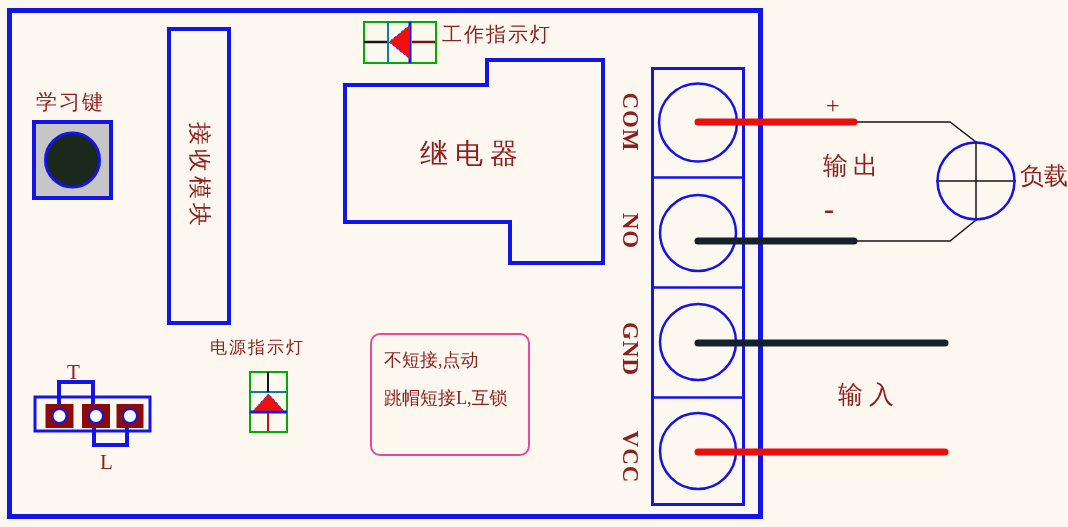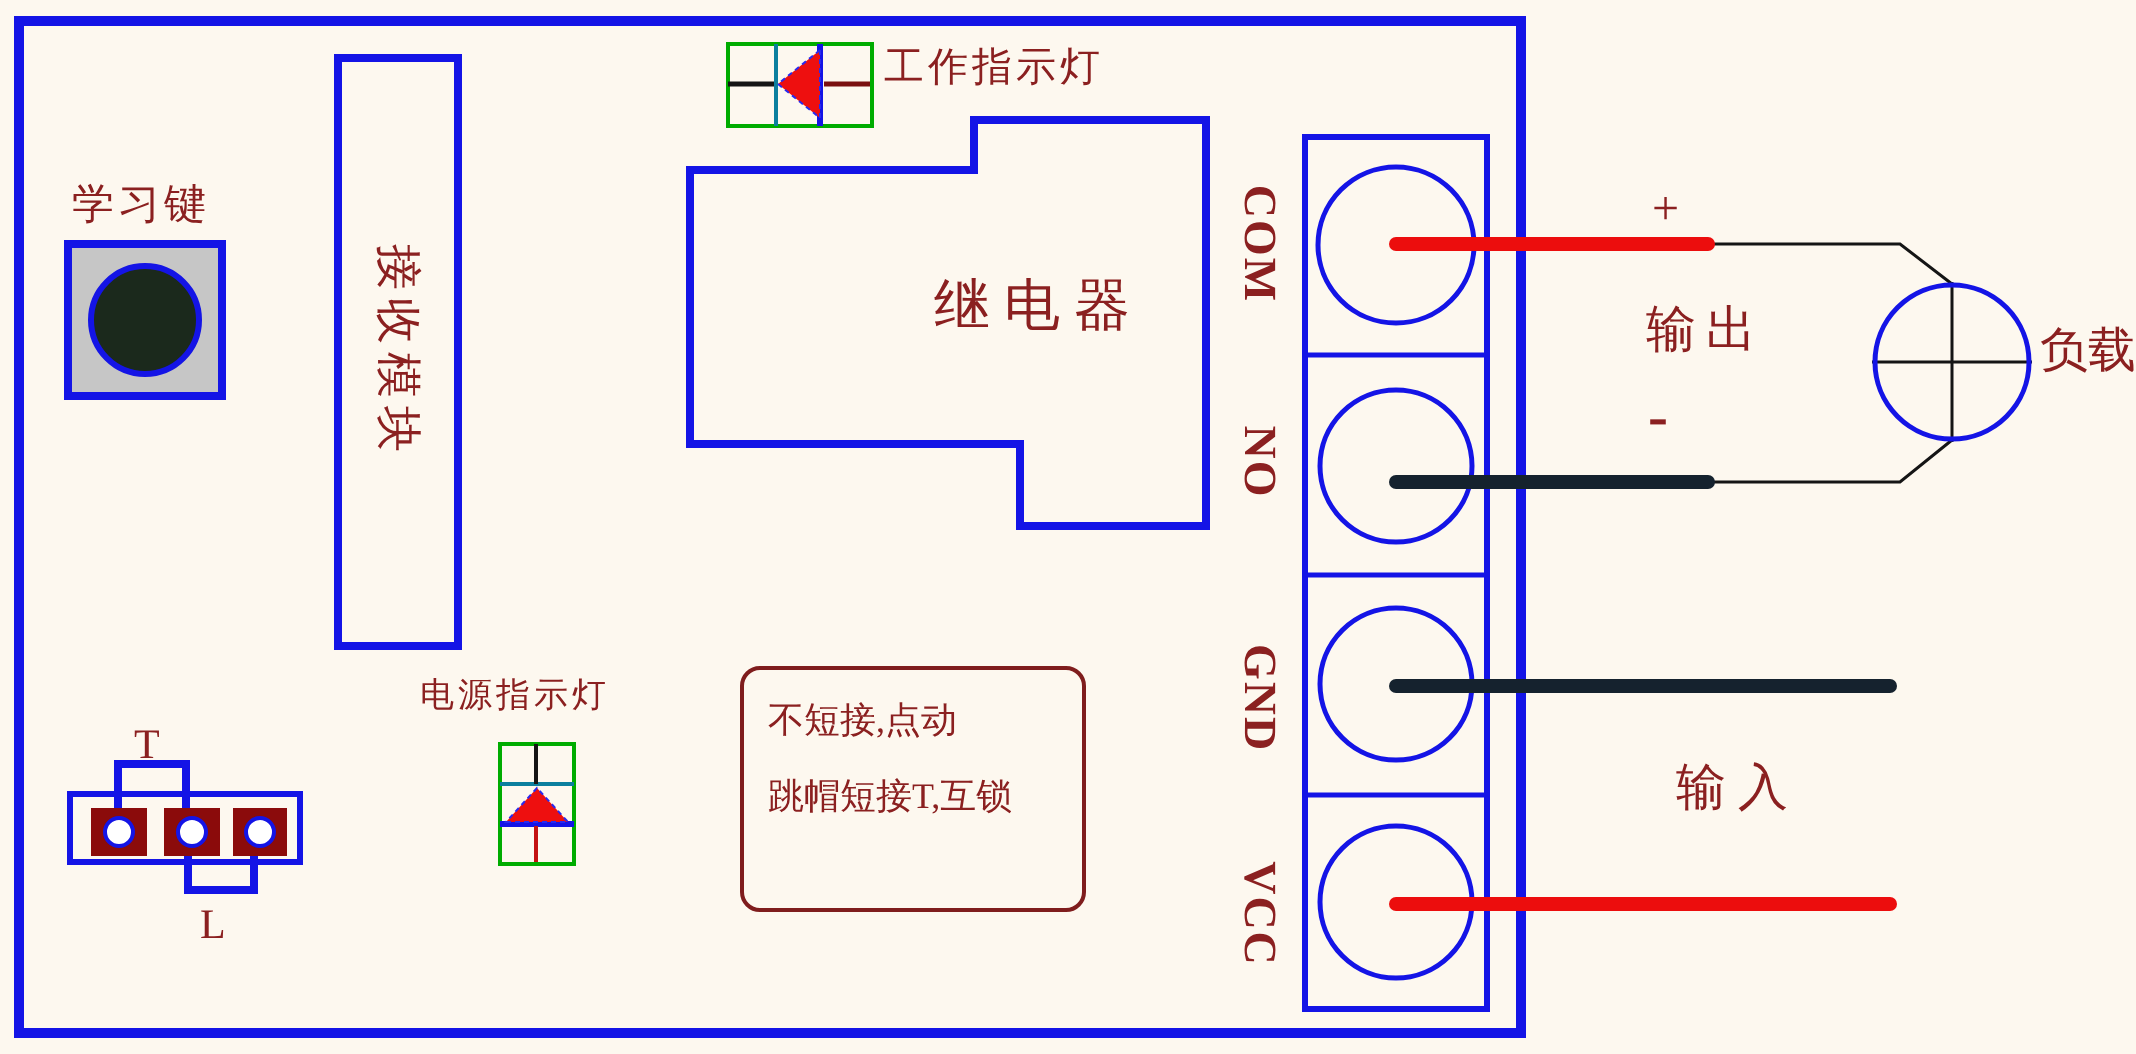--- a/index.html
+++ b/index.html
@@ -6,37 +6,37 @@
   .stage{
     position:relative;width:1068px;height:527px;background:#FDF8EF;
     font-family:"Liberation Serif","DejaVu Serif",serif;overflow:hidden;
   }
   .stage svg{position:absolute;left:0;top:0;}
   .lbl{position:absolute;color:#8B2020;white-space:nowrap;line-height:1;}
   .vtext{transform:translate(-50%,-50%) rotate(90deg);transform-origin:center;}
   .lbl-learn{left:36px;top:92px;font-size:21px;letter-spacing:2px;}
   .lbl-receiver{left:199px;top:176px;font-size:23px;letter-spacing:4px;}
   .lbl-workled{left:442px;top:24px;font-size:20px;letter-spacing:2px;}
-  .lbl-relay{left:420px;top:140px;font-size:28px;letter-spacing:7px;margin-left:47px;}
+  .lbl-relay{left:420px;top:140px;font-size:28px;letter-spacing:7px;}
   .lbl-powerled{left:210px;top:339px;font-size:17px;letter-spacing:2px;}
   .lbl-T{left:67px;top:362px;font-size:21px;}
   .lbl-L{left:100px;top:452px;font-size:21px;}
   .term-lbl{font-size:23px;font-weight:bold;letter-spacing:1px;}
   .t-com{left:630px;top:122px;}
   .t-no{left:630px;top:231px;}
   .t-gnd{left:630px;top:349px;}
   .t-vcc{left:630px;top:457px;}
   .lbl-plus{left:826px;top:93px;font-size:24px;}
   .lbl-minus{left:824px;top:194px;font-size:30px;font-weight:bold;}
   .lbl-out{left:823px;top:153px;font-size:25px;font-weight:normal;letter-spacing:5px;}
   .lbl-load{left:1020px;top:164px;font-size:24px;}
   .lbl-in{left:838px;top:382px;font-size:25px;font-weight:normal;letter-spacing:6px;}
   .notes-box{
-    position:absolute;left:370px;top:333px;width:173px;height:123px;
-    box-sizing:border-box;border:2px solid #7f1d1d;border-radius:10px;
+    position:absolute;left:370px;top:333px;width:160px;height:123px;
+    box-sizing:border-box;border:2px solid #ec4899;border-radius:10px;
     padding:6px 0 0 12px;
   }
   .notes-box .note-line{
     color:#8B2020;font-size:18px;line-height:38px;white-space:nowrap;
   }
 </style>
 </head>
 <body>
 
 <div class="stage">
@@ -113,21 +113,21 @@
   <div class="lbl lbl-learn">学习键</div>
   <div class="lbl vtext lbl-receiver">接收模块</div>
   <div class="lbl lbl-workled">工作指示灯</div>
   <div class="lbl lbl-relay">继电器</div>
   <div class="lbl lbl-powerled">电源指示灯</div>
   <div class="lbl lbl-T">T</div>
   <div class="lbl lbl-L">L</div>
 
   <div class="notes-box">
     <div class="note-line">不短接,点动</div>
-    <div class="note-line">跳帽短接T,互锁</div>
+    <div class="note-line">跳帽短接L,互锁</div>
   </div>
 
   <div class="lbl vtext term-lbl t-com">COM</div>
   <div class="lbl vtext term-lbl t-no">NO</div>
   <div class="lbl vtext term-lbl t-gnd">GND</div>
   <div class="lbl vtext term-lbl t-vcc">VCC</div>
 
   <div class="lbl lbl-plus">+</div>
   <div class="lbl lbl-out">输出</div>
   <div class="lbl lbl-minus">-</div>

